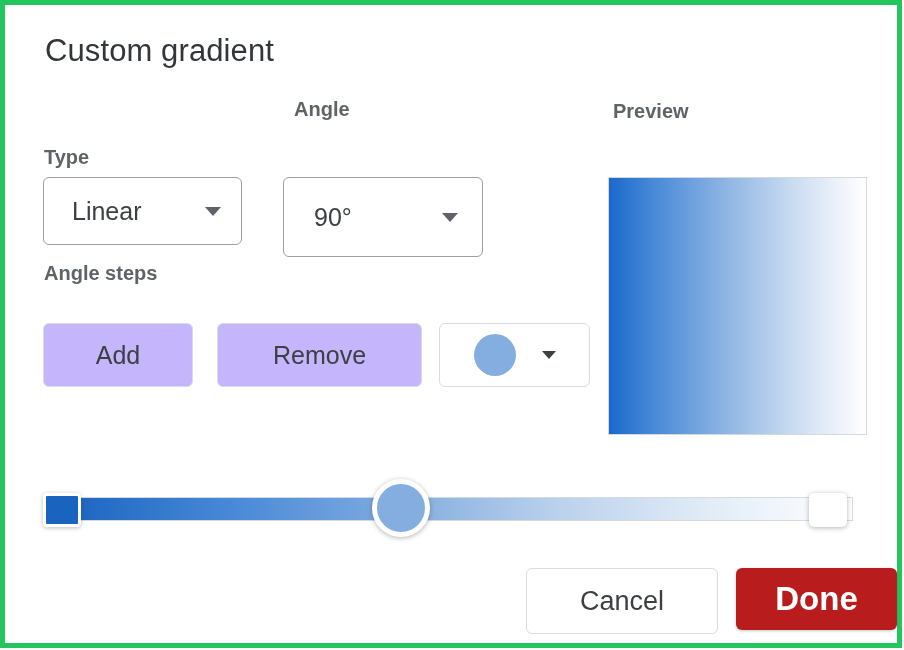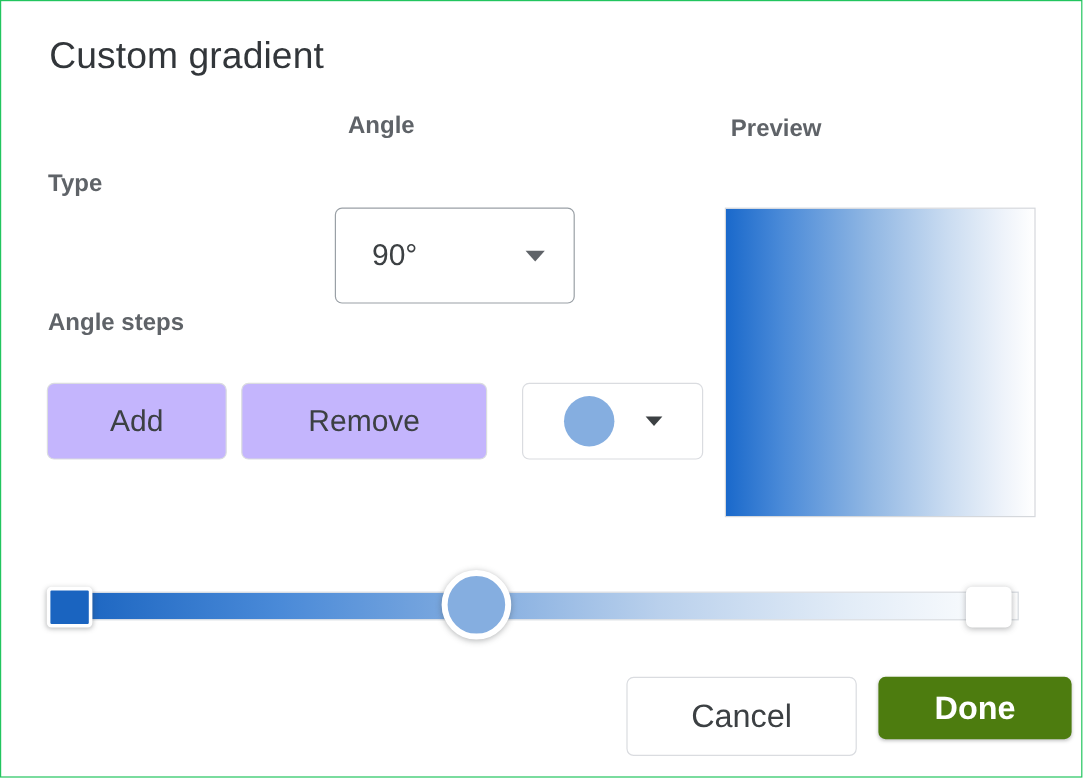--- a/index.html
+++ b/index.html
@@ -12,21 +12,21 @@
     height: 650px;
     font-family: "Liberation Sans", "DejaVu Sans", sans-serif;
     -webkit-font-smoothing: antialiased;
     overflow: hidden;
   }
 
   #dialog {
     position: relative;
     width: 902px;
     height: 648px;
-    border: 1px solid #22c55e;
+    border: 5px solid #22c55e;
     background: #ffffff;
     box-sizing: border-box;
   }
 
   
   #dialog-title {
     position: absolute;
     left: 40px;
     top: 26px;
     font-size: 31px;
@@ -109,21 +109,21 @@
     background: #c4b5fd;
     display: flex;
     align-items: center;
     justify-content: center;
     font-size: 25px;
     color: #3c4043;
     cursor: pointer;
     white-space: nowrap;
   }
   #btn-add    { left: 38px;  top: 318px; width: 150px; height: 64px; }
-  #btn-remove { left: 200px; top: 318px; width: 205px; height: 64px; }
+  #btn-remove { left: 212px; top: 318px; width: 205px; height: 64px; }
 
   #color-swatch-button {
     position: absolute;
     left: 434px;
     top: 318px;
     width: 151px;
     height: 64px;
     box-sizing: border-box;
     border: 1px solid #dadce0;
     border-radius: 6px;
@@ -225,45 +225,49 @@
     align-items: center;
     justify-content: center;
     cursor: pointer;
     font-family: inherit;
   }
   #btn-done {
     position: absolute;
     left: 731px;
     top: 563px;
     width: 161px;
-    height: 52px;
+    height: 62px;
     box-sizing: border-box;
     border: none;
     border-radius: 6px;
-    background: #4d7c0f;
+    background: #b91c1c;
     color: #ffffff;
-    font-size: 27px;
+    font-size: 33px;
     font-weight: 700;
     display: flex;
     align-items: center;
     justify-content: center;
     cursor: pointer;
     box-shadow: 0 1px 3px rgba(60,64,67,0.3);
     font-family: inherit;
   }
 </style>
 </head>
 <body>
 
 <div id="dialog">
 
   <div id="dialog-title">Custom gradient</div>
 
   <div class="section-label" id="label-type">Type</div>
 
+  <div class="dropdown" id="dd-type">
+    <span class="dd-value">Linear</span>
+    <span class="caret"></span>
+  </div>
 
   <div class="section-label" id="label-angle">Angle</div>
 
   <div class="dropdown" id="dd-angle">
     <span class="dd-value">90°</span>
     <span class="caret"></span>
   </div>
 
   <div class="section-label" id="label-preview">Preview</div>
 

